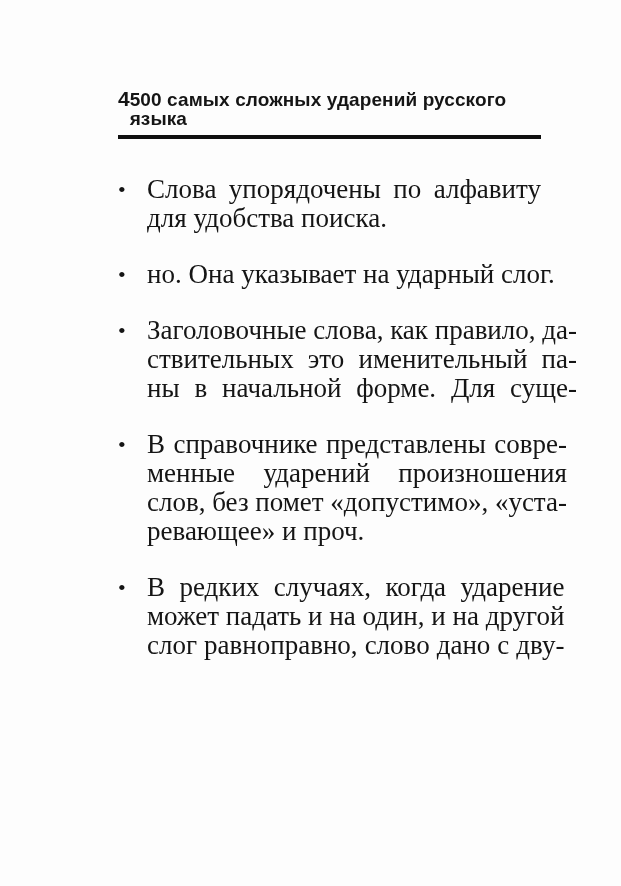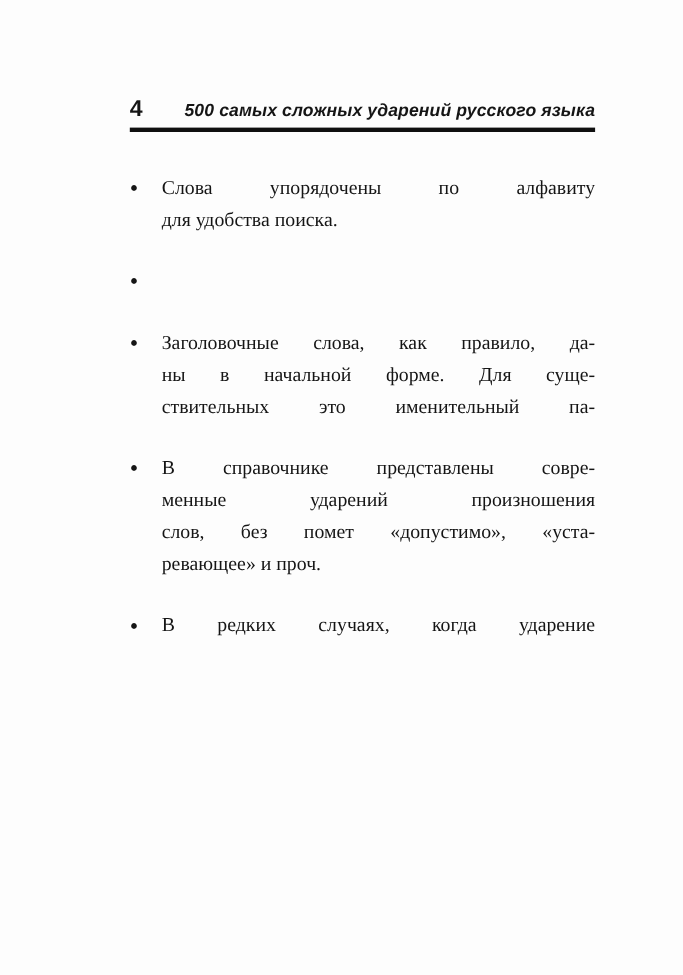--- a/index.html
+++ b/index.html
@@ -28,41 +28,40 @@
       border-bottom: 4px solid #101010;
       padding-bottom: 7px;
       font-family: "Liberation Sans", sans-serif;
       font-weight: bold;
     }
     .page-num {
       font-size: 21px;
       line-height: 1;
     }
     .header-title {
-      font-size: 16px;
+      font-size: 19px;
       letter-spacing: 0.1px;
       line-height: 1;
-      font-style: italic;
     }
     .bullets {
       margin-top: 36px;
     }
     .bullet {
       display: flex;
       margin-bottom: 27px;
     }
     .marker {
       flex: 0 0 29px;
       width: 29px;
       font-size: 22px;
       line-height: 29px;
     }
     .lines {
       flex: 1;
-      font-size: 18px;
+      font-size: 27px;
       line-height: 29px;
     }
     .line {
       text-align: justify;
       text-align-last: justify;
       white-space: nowrap;
     }
     .line.last {
       text-align-last: left;
     }
@@ -83,44 +82,47 @@
       <div class="marker">•</div>
       <div class="lines">
         <div class="line">Слова упорядочены по алфавиту</div>
         <div class="line last">для удобства поиска.</div>
       </div>
     </div>
 
     <div class="bullet">
       <div class="marker">•</div>
       <div class="lines">
+        <div class="line last">но. Она указывает на ударный слог.</div>
       </div>
     </div>
 
     <div class="bullet">
       <div class="marker">•</div>
       <div class="lines">
         <div class="line">Заголовочные слова, как правило, да-</div>
+        <div class="line">ствительных это именительный па-</div>
         <div class="line">ны в начальной форме. Для суще-</div>
-        <div class="line">ствительных это именительный па-</div>
       </div>
     </div>
 
     <div class="bullet">
       <div class="marker">•</div>
       <div class="lines">
         <div class="line">В справочнике представлены совре-</div>
         <div class="line">менные ударений произношения</div>
         <div class="line">слов, без помет «допустимо», «уста-</div>
         <div class="line last">ревающее» и проч.</div>
       </div>
     </div>
 
     <div class="bullet">
       <div class="marker">•</div>
       <div class="lines">
         <div class="line">В редких случаях, когда ударение</div>
+        <div class="line">может падать и на один, и на другой</div>
+        <div class="line">слог равноправно, слово дано с дву-</div>
       </div>
     </div>
 
   </div>
 
 </div>
 
 </body></html>

